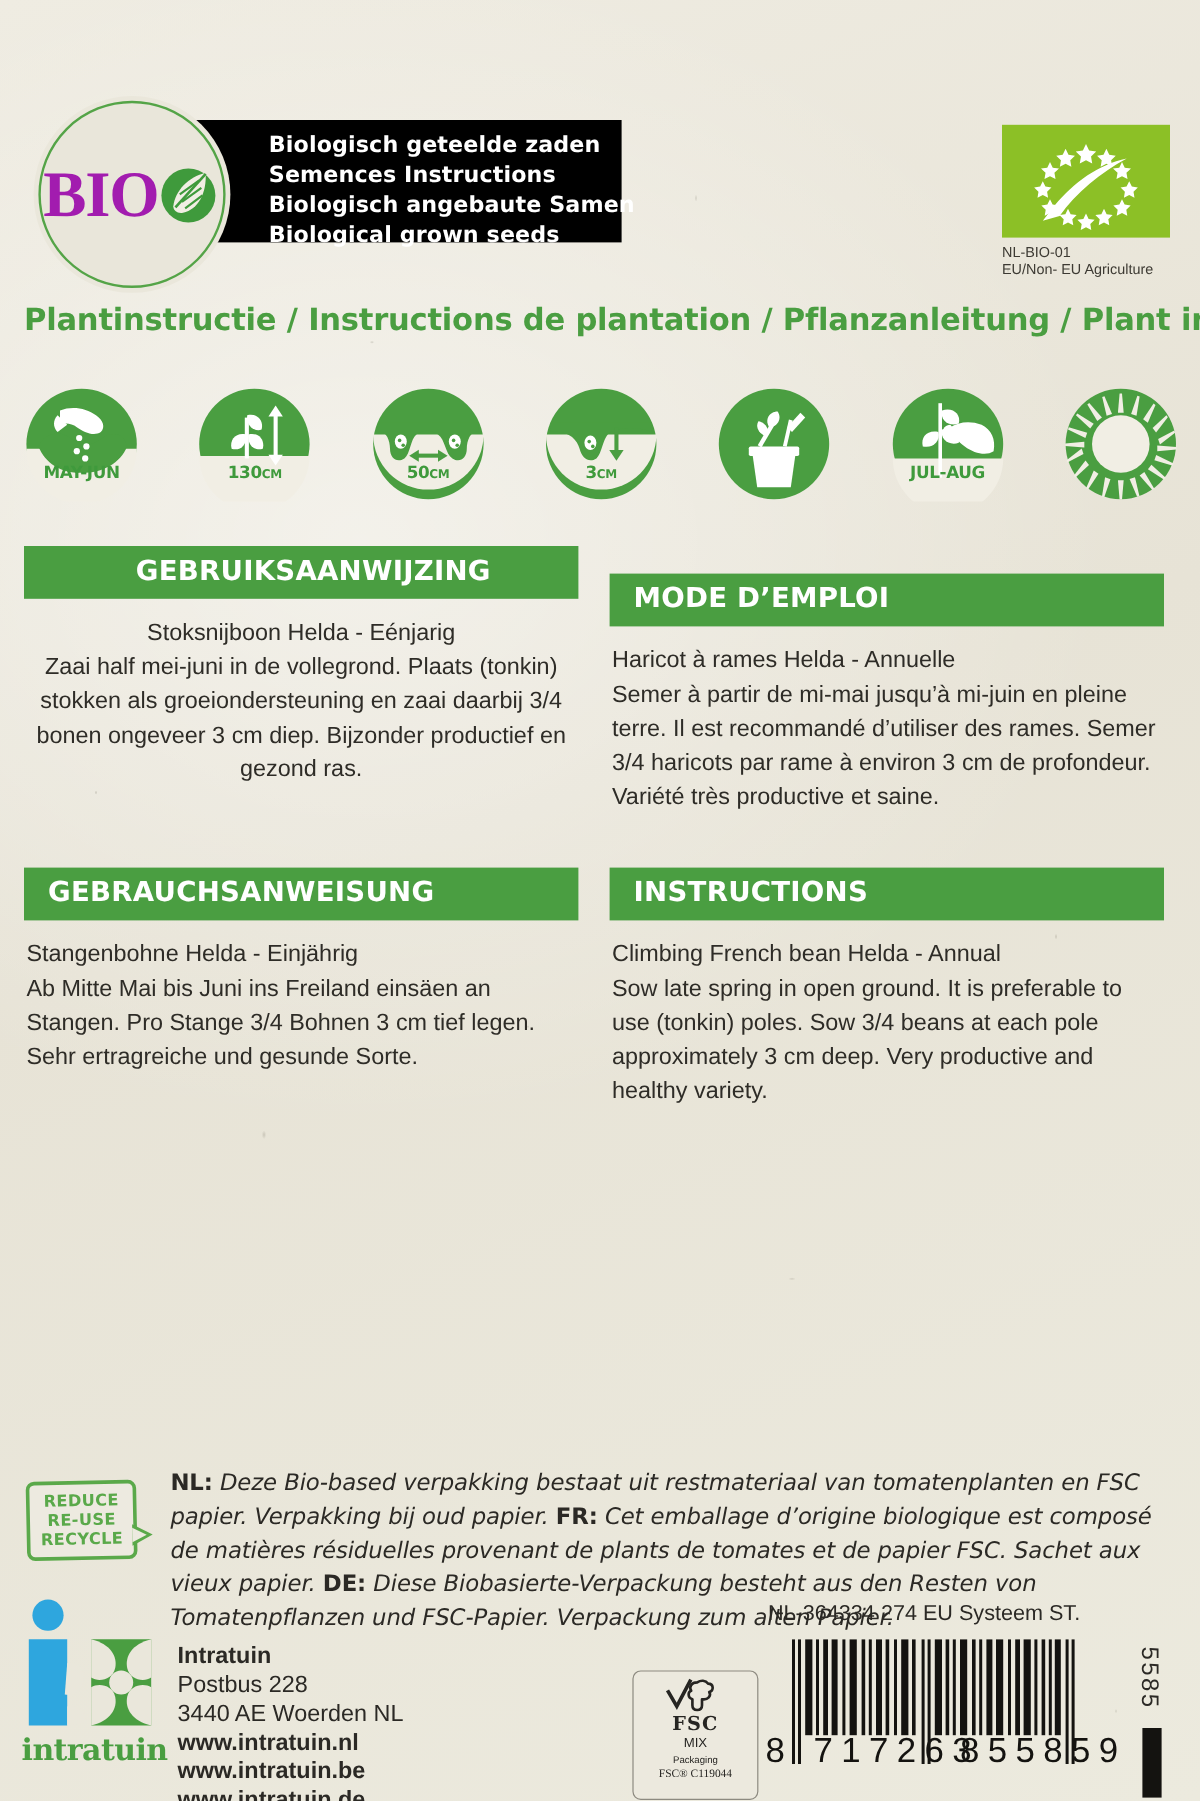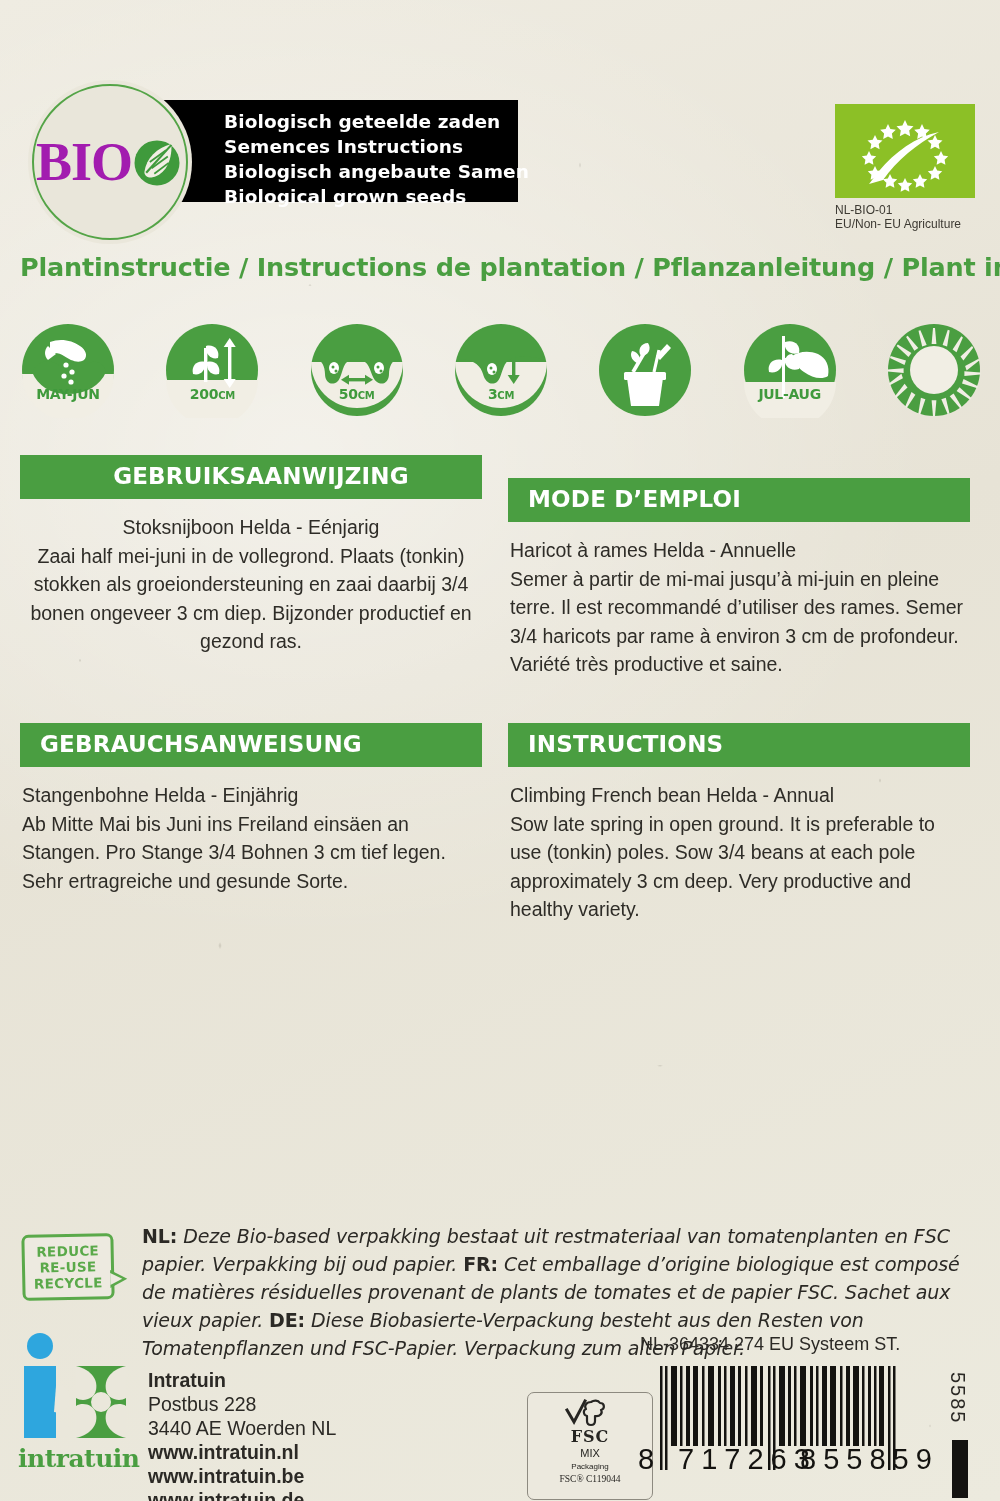--- a/index.html
+++ b/index.html
@@ -222,21 +222,21 @@
     font-size: 19.5px;
     line-height: 24px;
     color: #2b2925;
     font-family: "Liberation Sans", sans-serif;
   }
   #address-block .addr-line.bold { font-weight: 700; }
 
   
   #fsc-logo {
     left: 527px; top: 1392px;
-    width: 126px; height: 108px;
+    width: 105px; height: 108px;
     border: 1.5px solid #8d8a80;
     border-radius: 7px;
     background: rgba(236,233,223,.6);
     text-align: center;
     padding-top: 3px;
   }
   #fsc-tree-mark { width: 52px; height: 30px; margin: 2px auto 0; display: block; }
   #fsc-logo .fsc-name {
     font-size: 16px; font-weight: 700; color: #262522;
     font-family: "DejaVu Serif", serif; letter-spacing: 1px; line-height: 18px;
@@ -358,21 +358,21 @@
       <path d="M2 58 a46 46 0 0 0 92 0 z" fill="#f1eee4"></path>
       <rect x="40" y="26" width="3.4" height="34" fill="#ffffff"></rect>
       <path d="M42 24 C50 22 56 28 54 36 C48 38 41 33 42 24 Z" fill="#ffffff"></path>
       <path d="M41 40 C33 38 27 44 29 52 C36 54 42 49 41 40 Z" fill="#ffffff"></path>
       <path d="M43 40 C51 38 57 44 55 52 C48 54 42 49 43 40 Z" fill="#ffffff"></path>
       <rect x="64" y="22" width="3.4" height="38" fill="#ffffff"></rect>
       <path d="M65.7 16 l6 9 h-12 z" fill="#ffffff"></path>
       <path d="M65.7 66 l6 -9 h-12 z" fill="#ffffff"></path>
     </svg>
     <div class="icon-label">
-      <span>200</span><span class="unit">CM</span>
+      <span>130</span><span class="unit">CM</span>
     </div>
   </div>
 
   <div class="pic-icon">
     <svg viewBox="0 0 96 96">
       <circle cx="48" cy="48" r="46" fill="#4a9e41"></circle>
       <path d="M2 40 a46 46 0 0 0 92 0 z" fill="#f1eee4"></path>
       <path d="M6 38 C12 36 16 44 16 52 C16 60 22 64 28 60 C33 56 33 44 38 40 C44 36 50 36 56 40 C62 44 62 56 68 60 C74 64 80 60 80 52 C80 44 84 36 90 38 L90 30 L6 30 Z" fill="#4a9e41"></path>
       <ellipse cx="25" cy="46" rx="5" ry="6" fill="#ffffff"></ellipse>
       <circle cx="24" cy="45" r="1.5" fill="#4a9e41"></circle>

